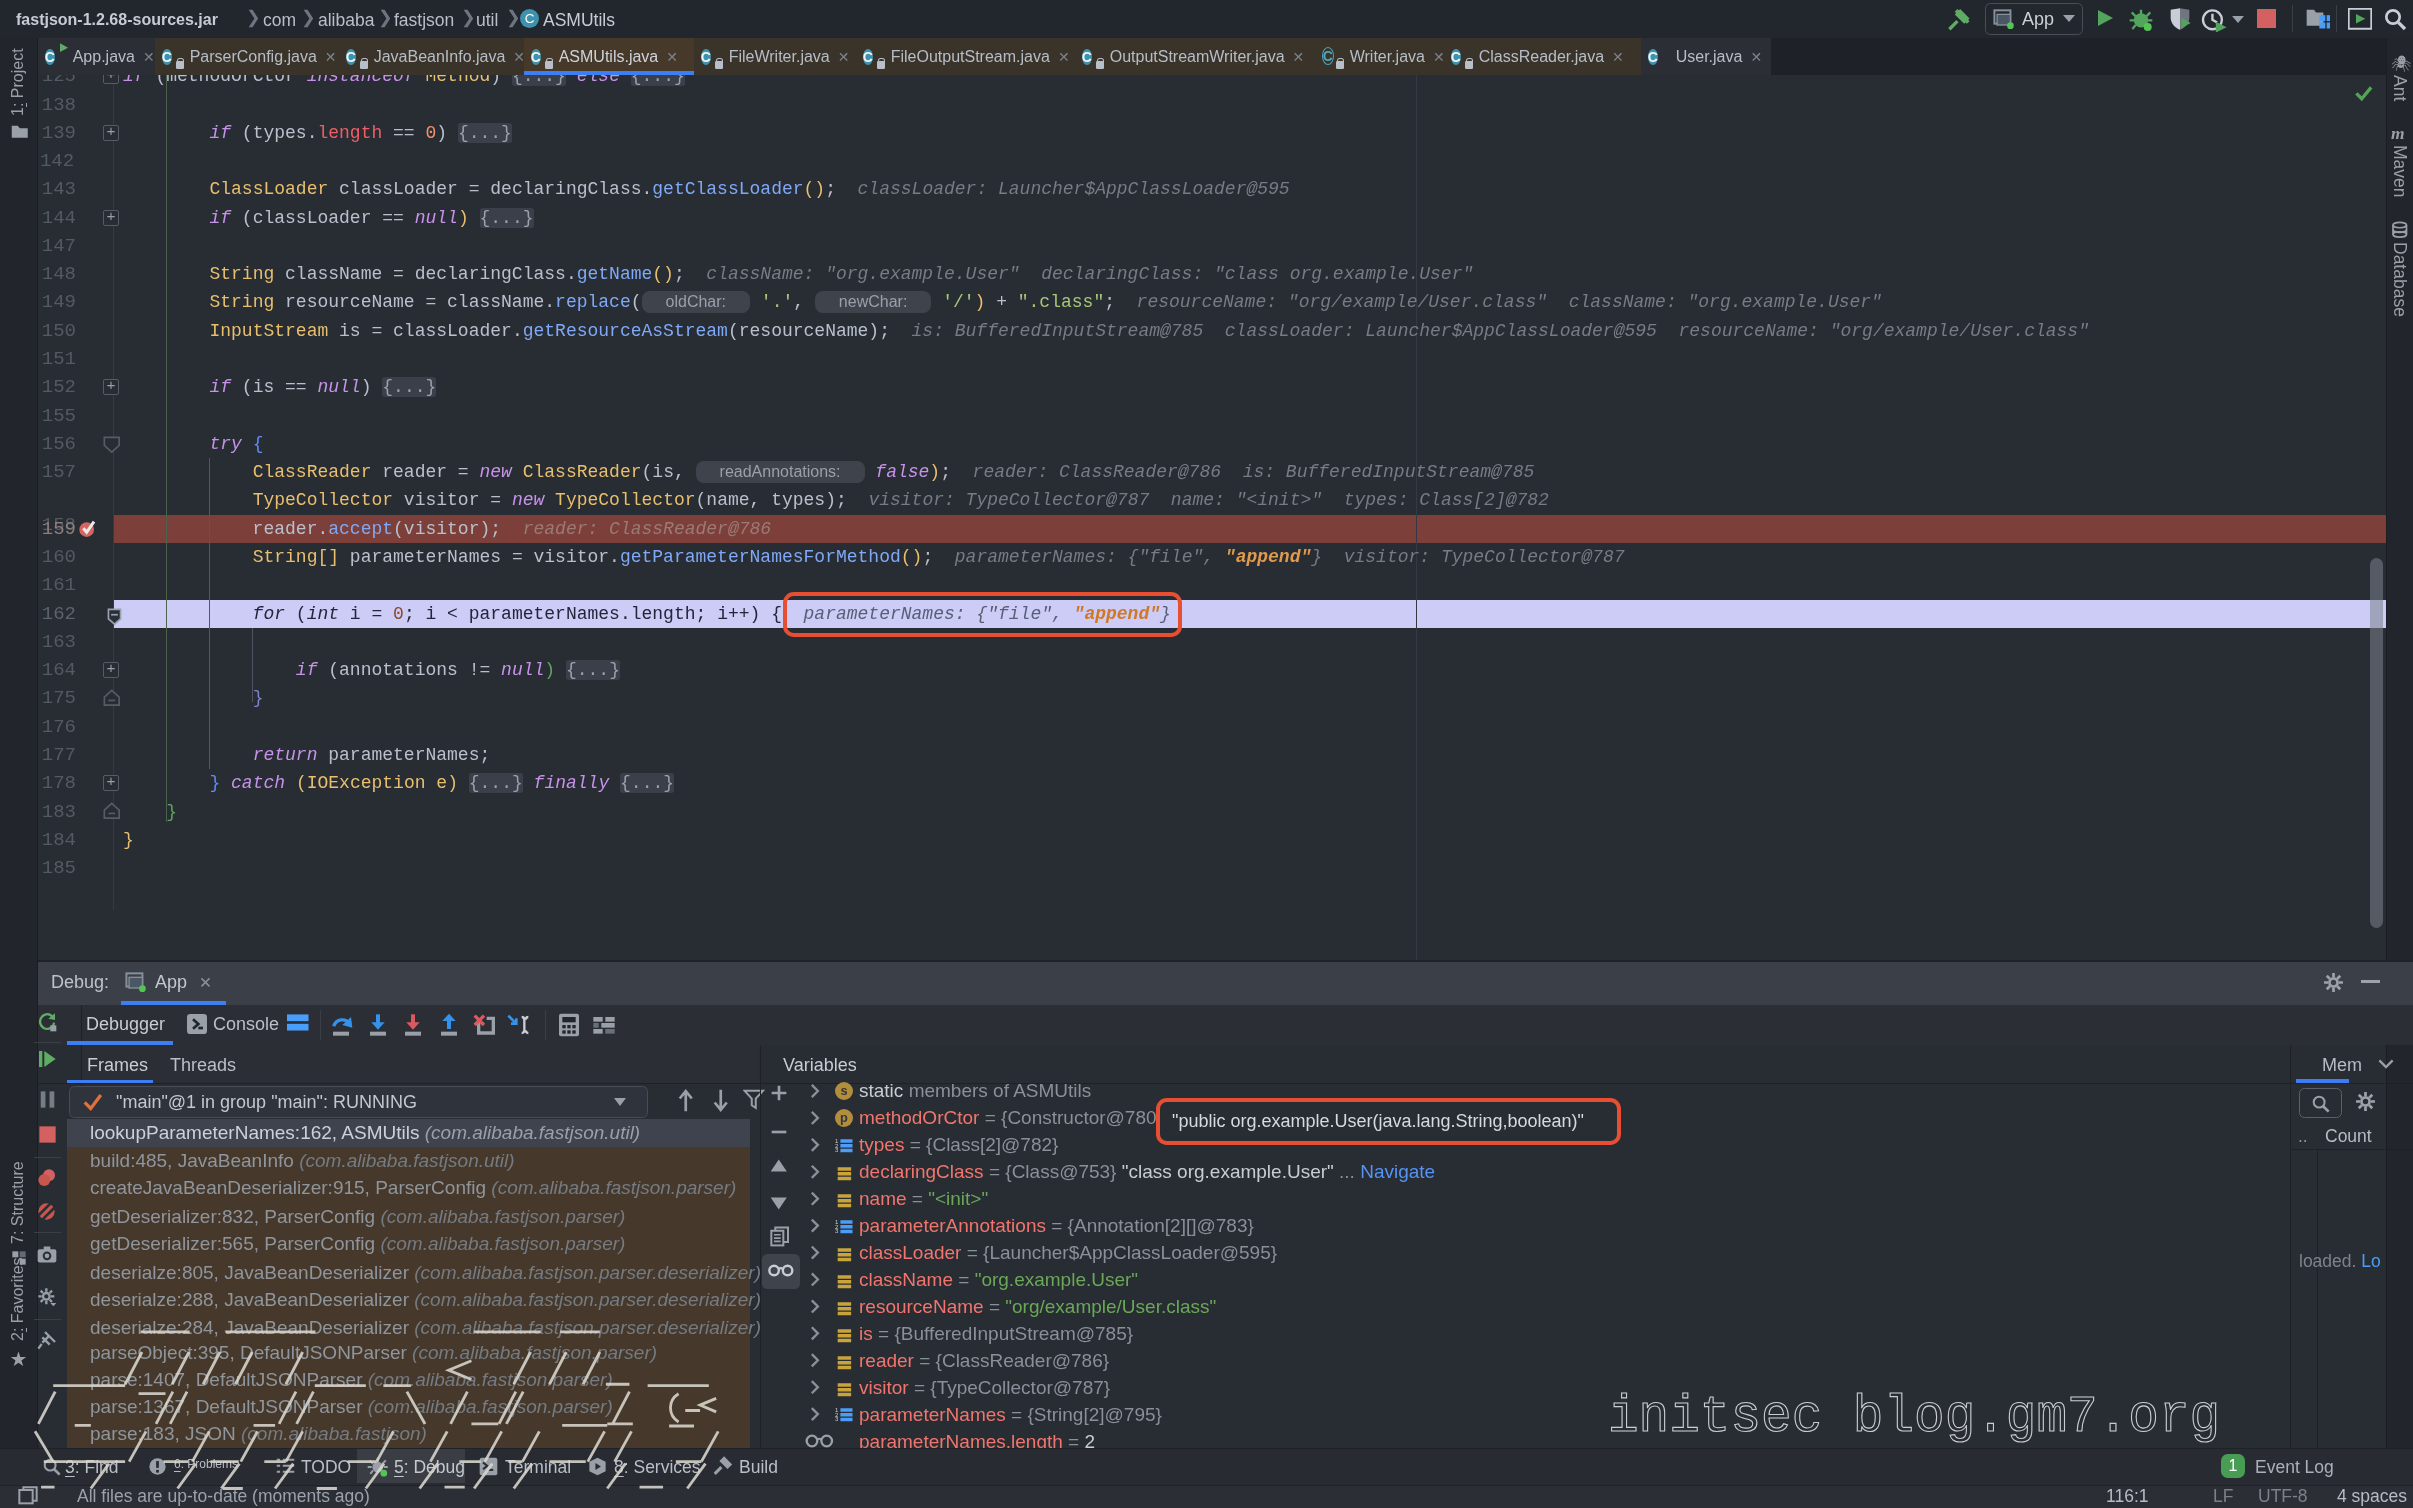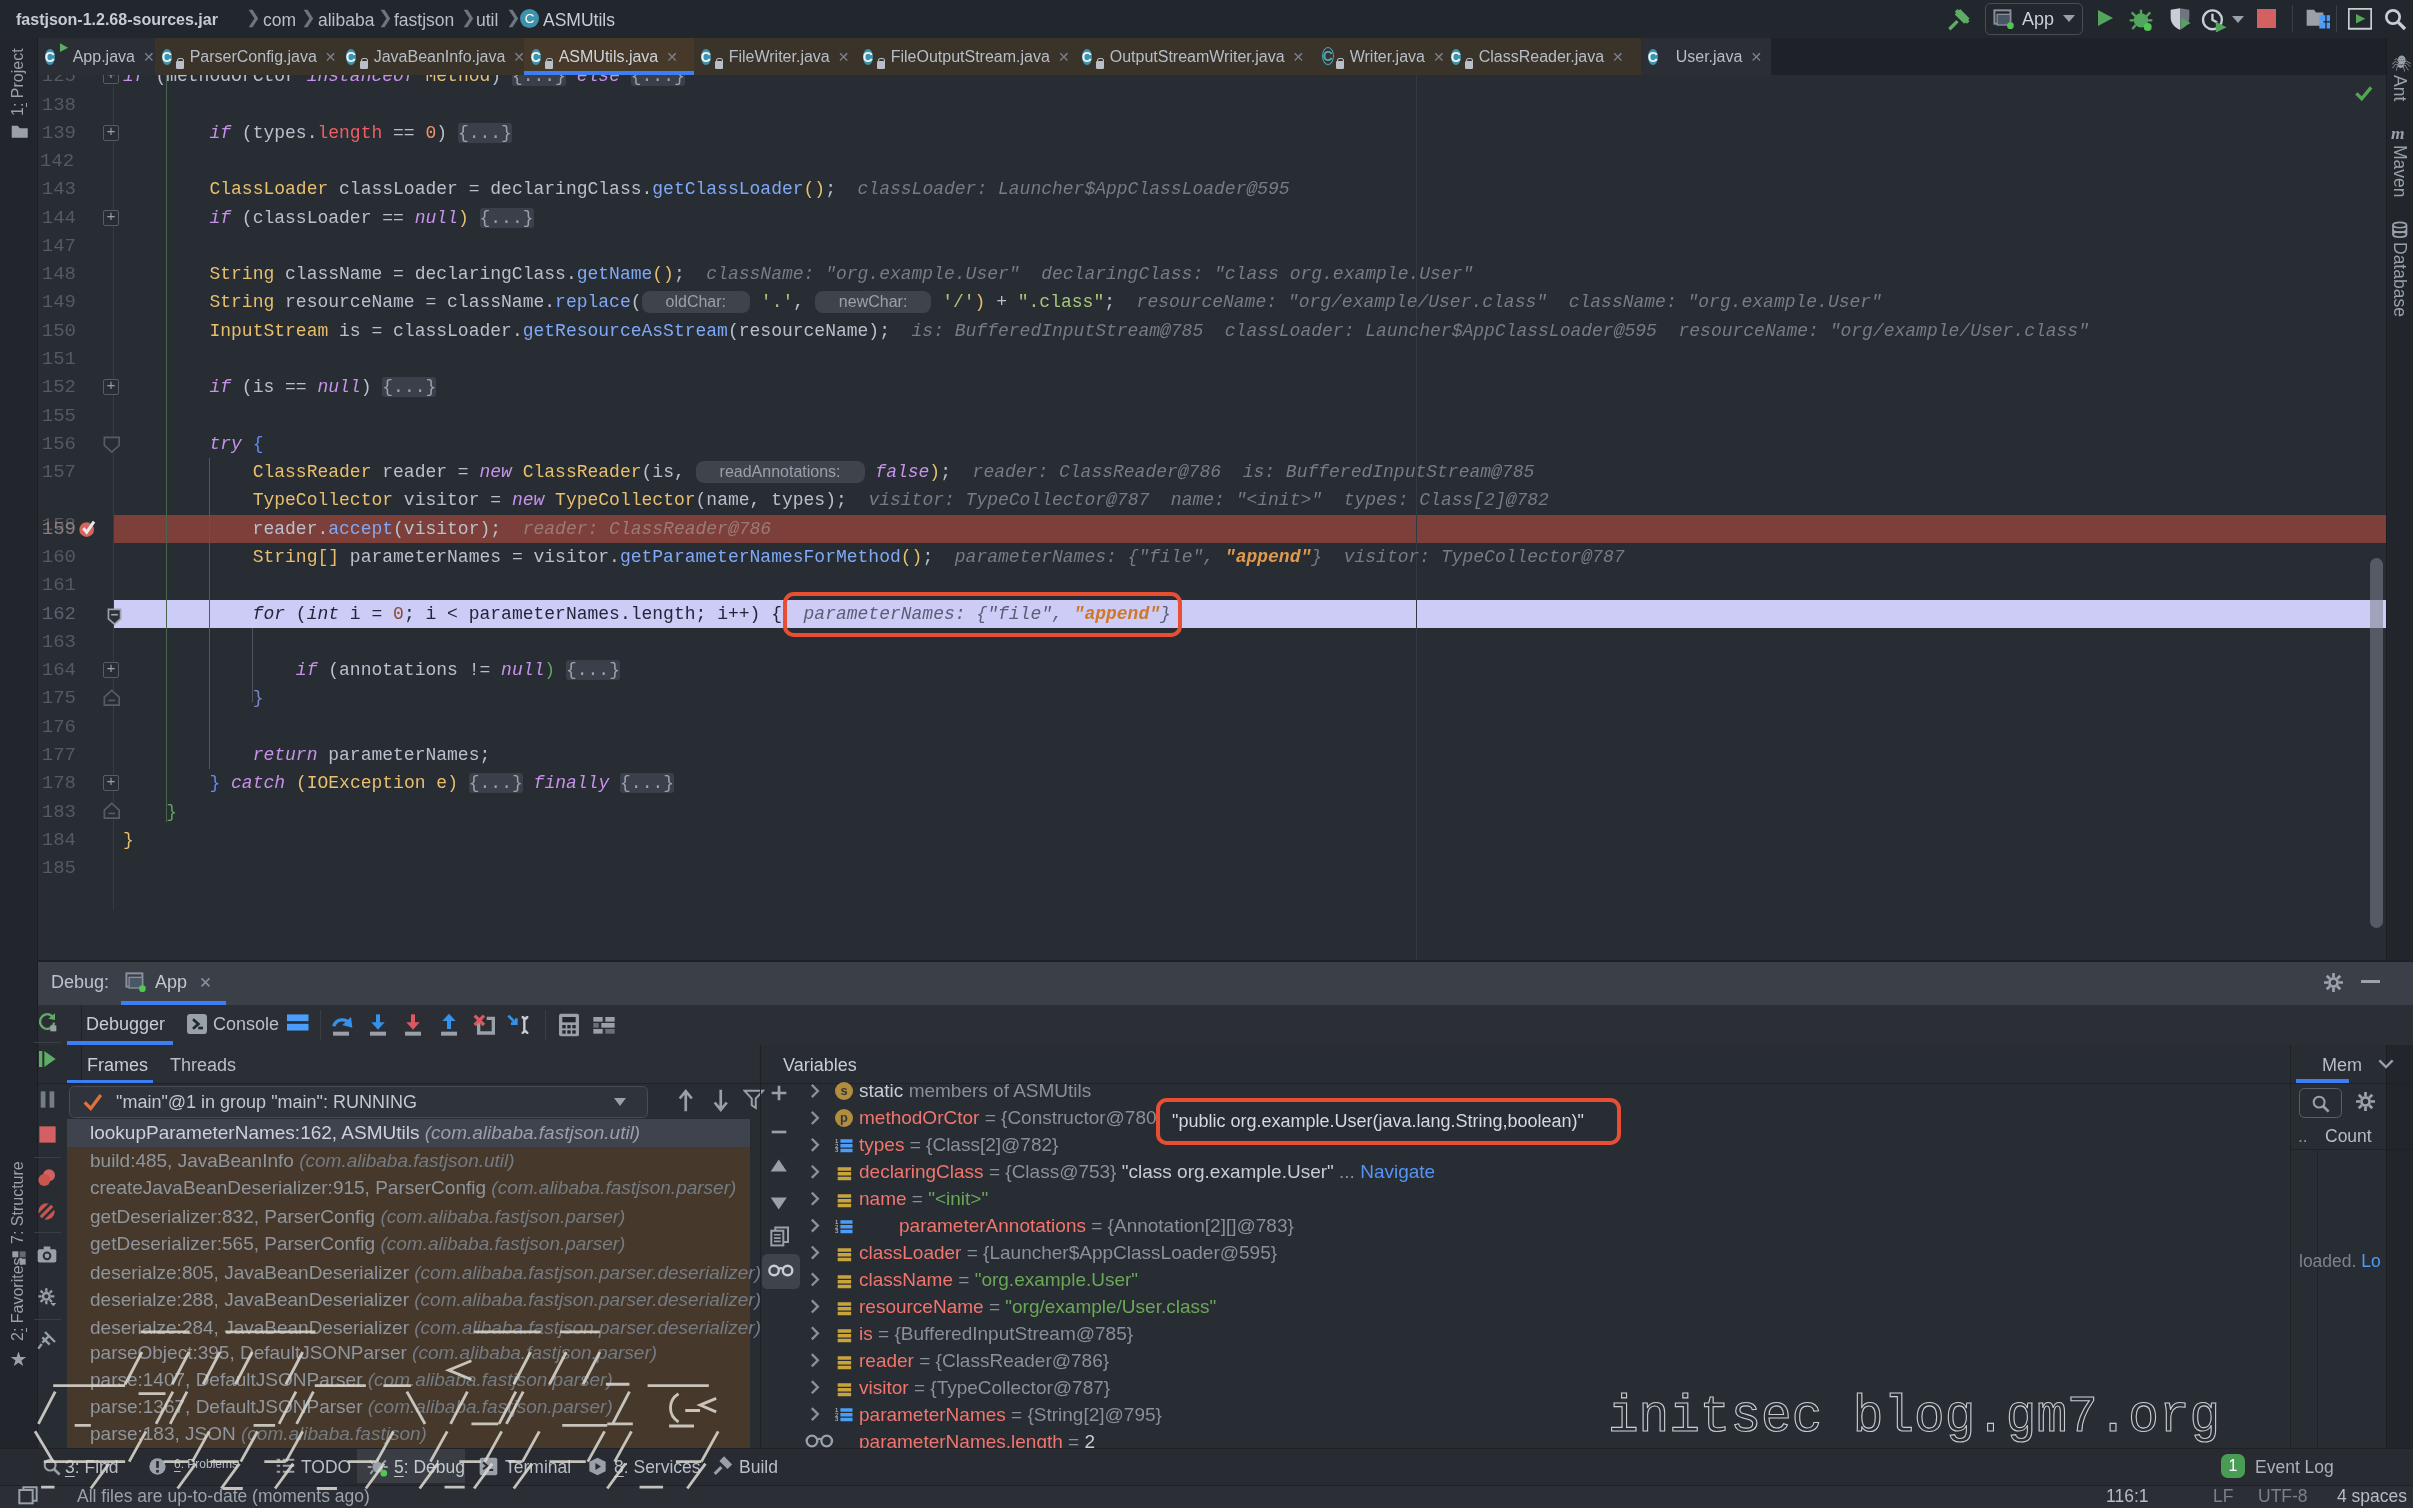--- a/index.html
+++ b/index.html
@@ -484,21 +484,21 @@
 </div>
 
 <div id="vars">
 <style>
 </style>
 <div class="vrow" style="top:1077px;"><span class="vwhite">static</span> <span class="vval">members of ASMUtils</span></div>
 <div class="vrow" style="top:1104px;"><span class="vname">methodOrCtor</span> <span class="vval">= {Constructor@780</span></div>
 <div class="vrow" style="top:1131px;"><span class="vname">types</span> <span class="vval">= {Class[2]@782}</span></div>
 <div class="vrow" style="top:1158px;"><span class="vname">declaringClass</span> <span class="vval">= {Class@753}</span> <span class="vwhite">"class org.example.User"</span> <span class="vval">...</span> <span style="color:#5693f2;text-align:center;">Navigate</span></div>
 <div class="vrow" style="top:1185px;"><span class="vname">name</span> <span class="vval">=</span> <span class="vstr">"&lt;init&gt;"</span></div>
-<div class="vrow" style="top:1212px;margin-left:40px;"><span class="vname">parameterAnnotations</span> <span class="vval">= {Annotation[2][]@783}</span></div>
+<div class="vrow" style="top:1212px;"><span class="vname">parameterAnnotations</span> <span class="vval">= {Annotation[2][]@783}</span></div>
 <div class="vrow" style="top:1239px;"><span class="vname">classLoader</span> <span class="vval">= {Launcher$AppClassLoader@595}</span></div>
 <div class="vrow" style="top:1266px;"><span class="vname">className</span> <span class="vval">=</span> <span class="vstr">"org.example.User"</span></div>
 <div class="vrow" style="top:1293px;"><span class="vname">resourceName</span> <span class="vval">=</span> <span class="vstr">"org/example/User.class"</span></div>
 <div class="vrow" style="top:1320px;"><span class="vname">is</span> <span class="vval">= {BufferedInputStream@785}</span></div>
 <div class="vrow" style="top:1347px;"><span class="vname">reader</span> <span class="vval">= {ClassReader@786}</span></div>
 <div class="vrow" style="top:1374px;"><span class="vname">visitor</span> <span class="vval">= {TypeCollector@787}</span></div>
 <div class="vrow" style="top:1401px;"><span class="vname">parameterNames</span> <span class="vval">= {String[2]@795}</span></div>
 <div class="vrow" style="top:1428px;"><span class="vname">parameterNames.length</span> <span class="vval">=</span> <span class="vwhite">2</span></div>
 
 <svg class="abs" style="left:0;top:0;" width="832" height="1455" fill="none" stroke="#8a9099" stroke-width="3.5" viewBox="0 0 1236 2160">

